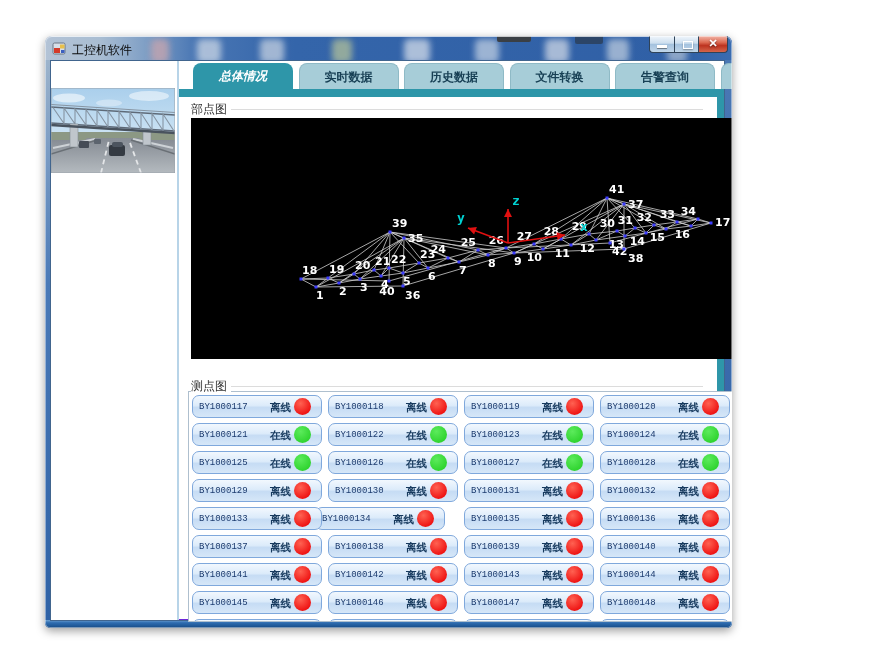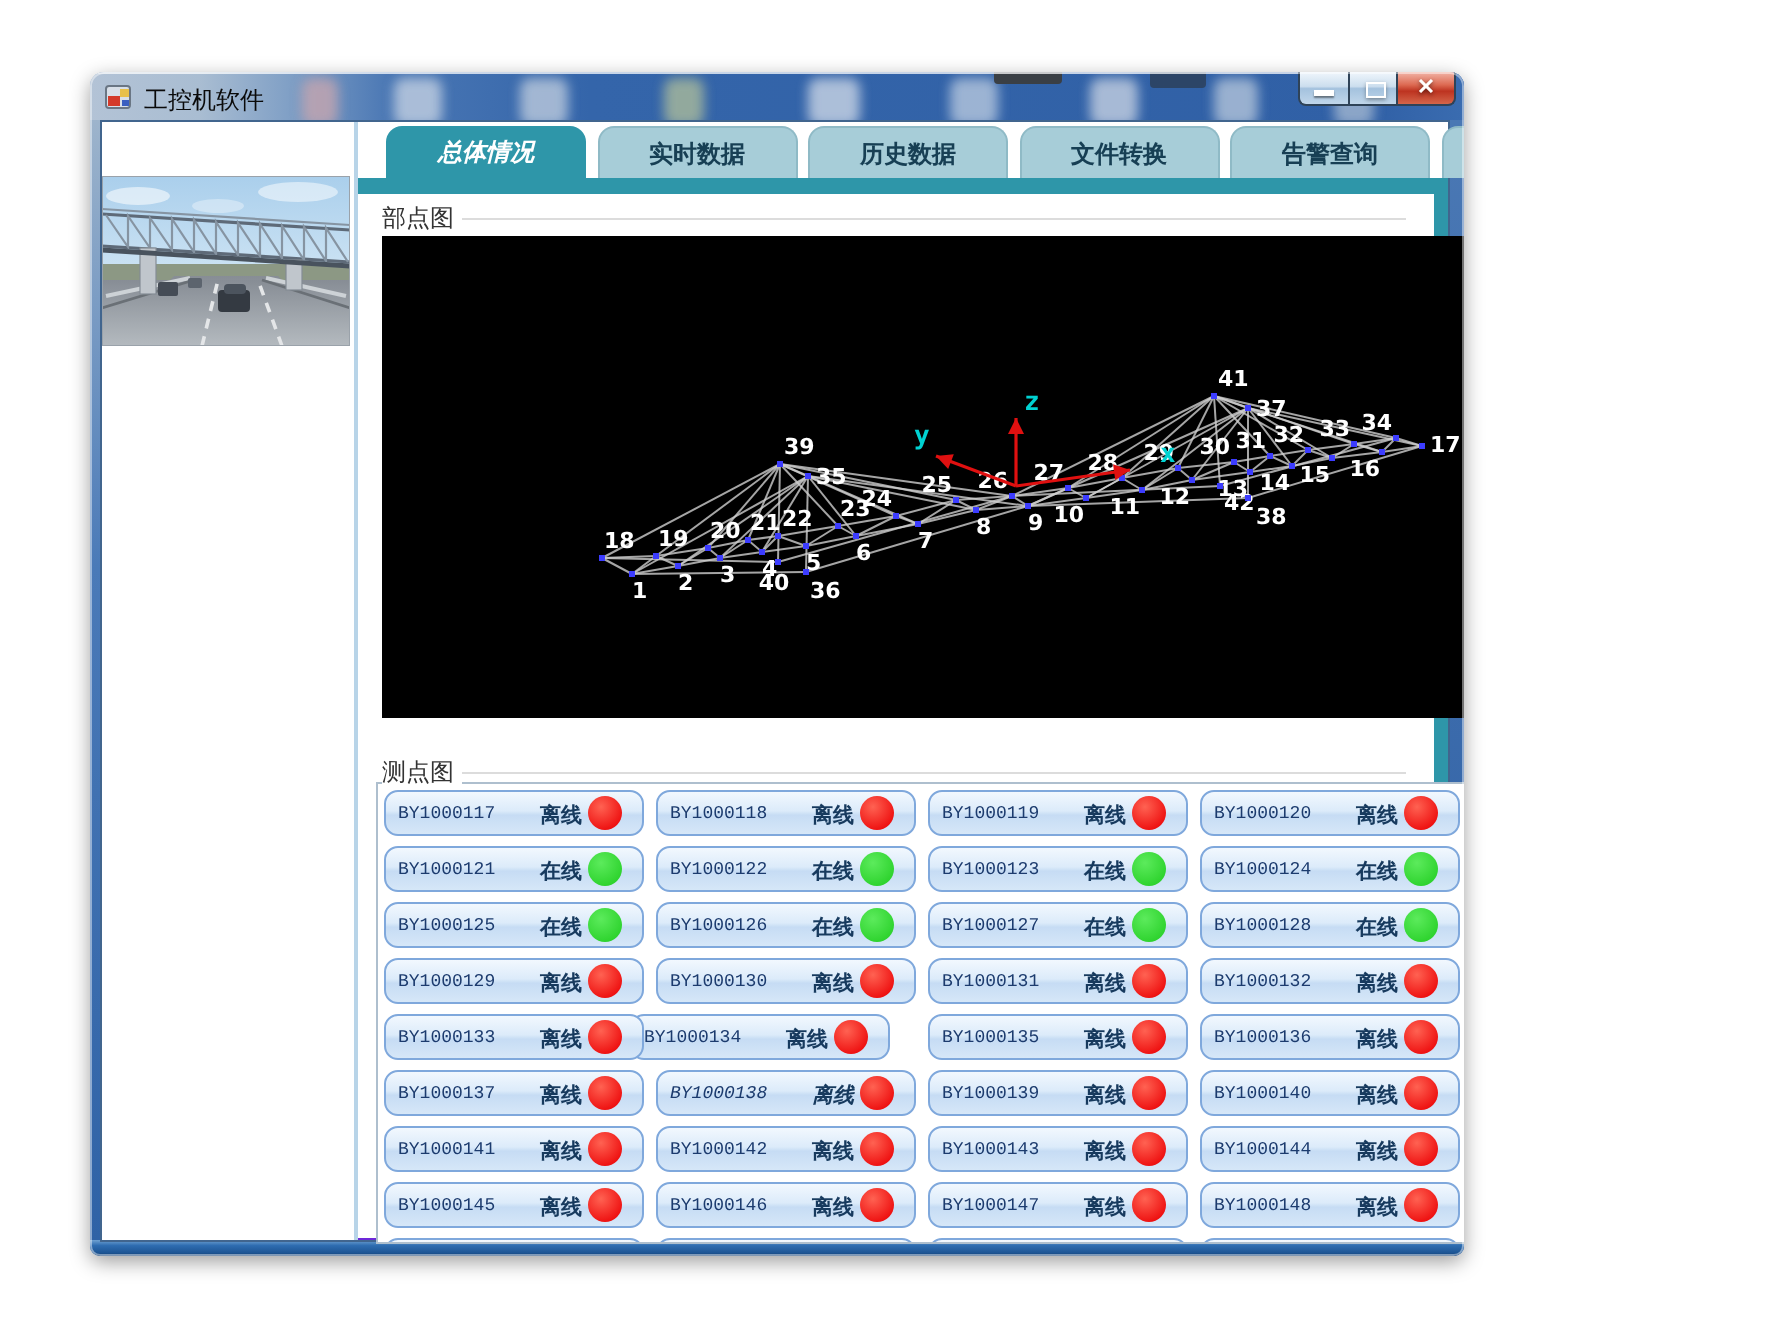--- a/index.html
+++ b/index.html
@@ -413,21 +413,21 @@
             <div class="card" style="left: 411px; top: 143px;">
               <span class="sid">BY1000140</span>
               <span class="sstatus">离线</span>
               <span class="sdot" style="background: radial-gradient(circle at 38% 32%, rgb(255, 98, 82), rgb(238, 17, 17) 75%);"></span>
             </div>
             <div class="card" style="left: 275px; top: 143px;">
               <span class="sid">BY1000139</span>
               <span class="sstatus">离线</span>
               <span class="sdot" style="background: radial-gradient(circle at 38% 32%, rgb(255, 98, 82), rgb(238, 17, 17) 75%);"></span>
             </div>
-            <div class="card" style="left: 139px; top: 143px; font-style: italic;">
+            <div class="card" style="left: 139px; top: 143px;">
               <span class="sid">BY1000138</span>
               <span class="sstatus">离线</span>
               <span class="sdot" style="background: radial-gradient(circle at 38% 32%, rgb(255, 98, 82), rgb(238, 17, 17) 75%);"></span>
             </div>
             <div class="card" style="left: 3px; top: 143px;">
               <span class="sid">BY1000137</span>
               <span class="sstatus">离线</span>
               <span class="sdot" style="background: radial-gradient(circle at 38% 32%, rgb(255, 98, 82), rgb(238, 17, 17) 75%);"></span>
             </div>
             <div class="card" style="left: 411px; top: 115px;">

